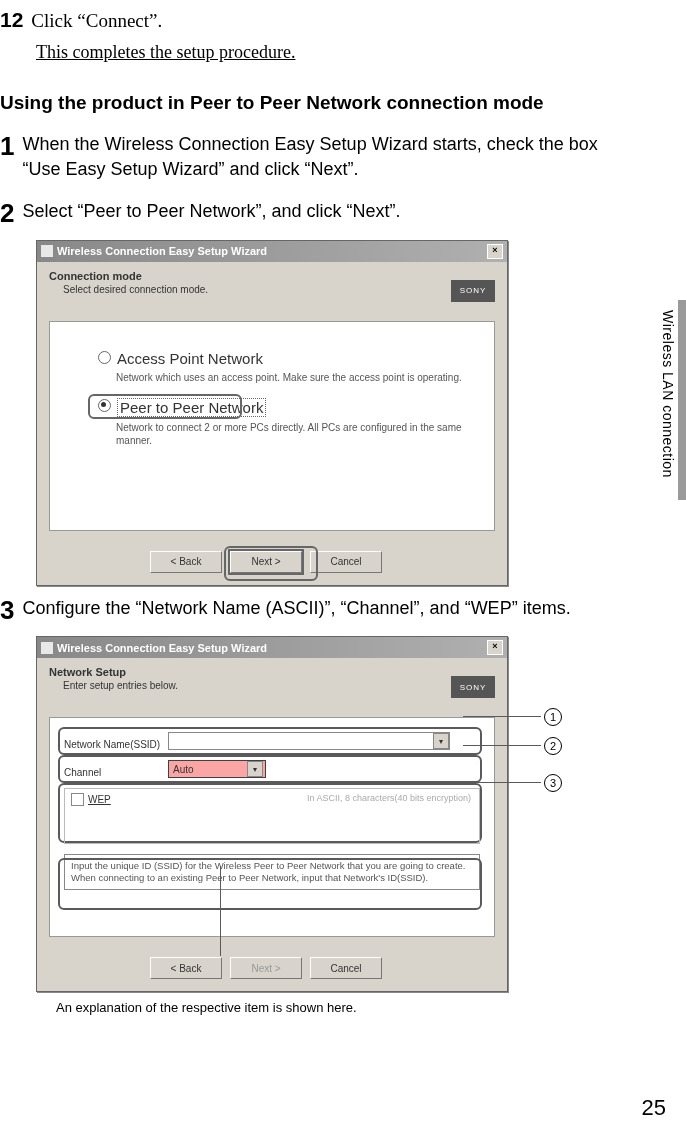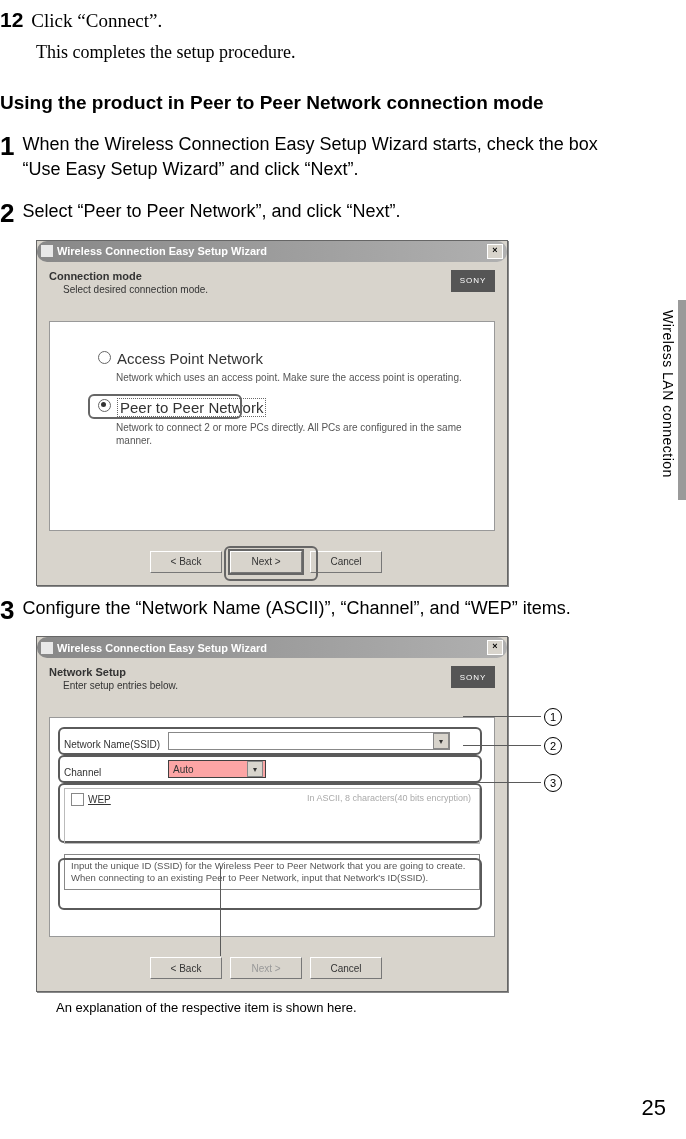--- a/index.html
+++ b/index.html
@@ -9,21 +9,21 @@
     height: 1139px;
     font-family: Arial, Helvetica, sans-serif;
     color: #000;
     position: relative;
     background: #fff;
   }
   .step-row { display: flex; align-items: flex-start; }
   .step-num { font-weight: bold; font-size: 21px; font-family: Arial, sans-serif; margin-right: 8px; line-height: 1.1; }
   .step-num.big { font-size: 26px; }
   .step-text { font-size: 18px; font-family: Arial, sans-serif; line-height: 1.35; }
-  .sub-text { font-family: "Times New Roman", serif; font-size: 18px; margin-left: 36px; margin-top: 8px; }
+  .sub-text { font-family: "Times New Roman", serif; font-size: 18px; margin-left: 36px; margin-top: 8px; text-decoration: underline; }
   .section-head { font-weight: bold; font-size: 19px; font-family: Arial, sans-serif; margin: 28px 0 18px 0; line-height: 1.25; }
   .content { padding: 8px 60px 0 0; }
   .tab-label { position: absolute; right: 10px; top: 310px; writing-mode: vertical-rl; font-size: 14px; font-family: Arial, sans-serif; letter-spacing: 0.5px; }
   .tab-bar { position: absolute; right: 0; top: 300px; width: 8px; height: 200px; background: #9a9a9a; }
   .page-num { position: absolute; right: 20px; bottom: 18px; font-size: 22px; font-family: Arial, sans-serif; }
 
   
   .dialog {
     width: 470px;
     background: #d8d4cc;
@@ -36,29 +36,28 @@
   }
   .titlebar {
     background: linear-gradient(to right, #888, #b0b0b0);
     color: #fff;
     font-weight: bold;
     font-size: 11px;
     padding: 3px 4px;
     display: flex;
     align-items: center;
     justify-content: space-between;
-    border-radius: 10px;
   }
   .titlebar .left { display: flex; align-items: center; gap: 4px; }
   .titlebar .icon-app { width: 12px; height: 12px; background: #e8e8e8; display: inline-block; }
   .titlebar .close { width: 14px; height: 13px; background: #d8d4cc; border: 1px solid #fff; color: #000; font-size: 9px; line-height: 11px; text-align: center; display: inline-block; }
   .dlg-body { padding: 8px 12px 10px 12px; position: relative; }
   .dlg-head { font-weight: bold; font-size: 11px; }
   .dlg-sub { font-size: 10px; margin: 2px 0 0 14px; }
-  .sony-badge { position: absolute; right: 12px; top: 8px; width: 44px; height: 22px; background: #555; color: #fff; font-size: 8px; display: flex; align-items: center; justify-content: center; letter-spacing: 1px; }
+  .sony-badge { position: absolute; right: 12px; top: 18px; width: 44px; height: 22px; background: #555; color: #fff; font-size: 8px; display: flex; align-items: center; justify-content: center; letter-spacing: 1px; }
   .dlg-panel {
     background: #fff;
     border: 1px solid #999;
     margin-top: 26px;
     height: 210px;
     position: relative;
     padding: 28px 16px 10px 48px;
     box-sizing: border-box;
   }
   .radio-row { display: flex; align-items: flex-start; gap: 6px; margin-bottom: 4px; }

